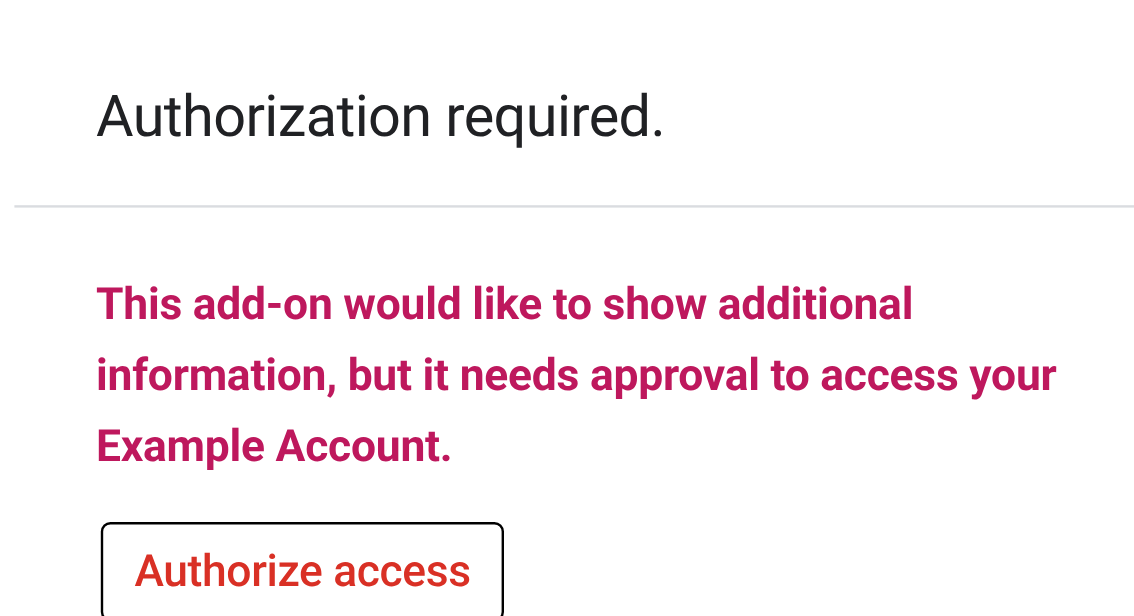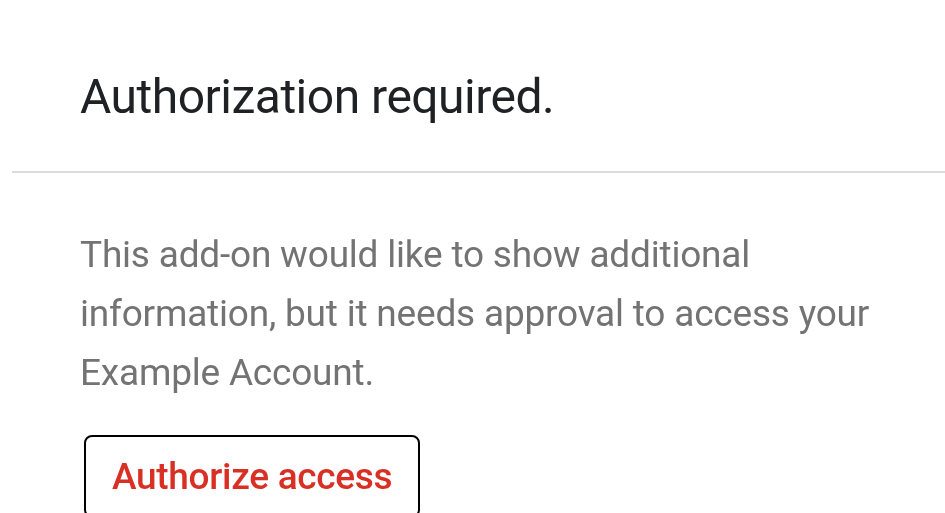--- a/index.html
+++ b/index.html
@@ -29,22 +29,22 @@
     .divider {
       border: none;
       border-top: 2px solid #dadce0;
       margin: 0;
     }
     .content {
       padding: 44px 60px 0 60px;
     }
     .description {
       font-size: 37px;
-      font-weight: 400;
-      color: #737373;
+      font-weight: 700;
+      color: #be185d;
       line-height: 1.6;
       letter-spacing: -0.2px;
       max-width: 820px;
     }
     .button-wrapper {
       margin-top: 28px;
     }
     .authorize-button {
       display: inline-block;
       padding: 18px 26px;

